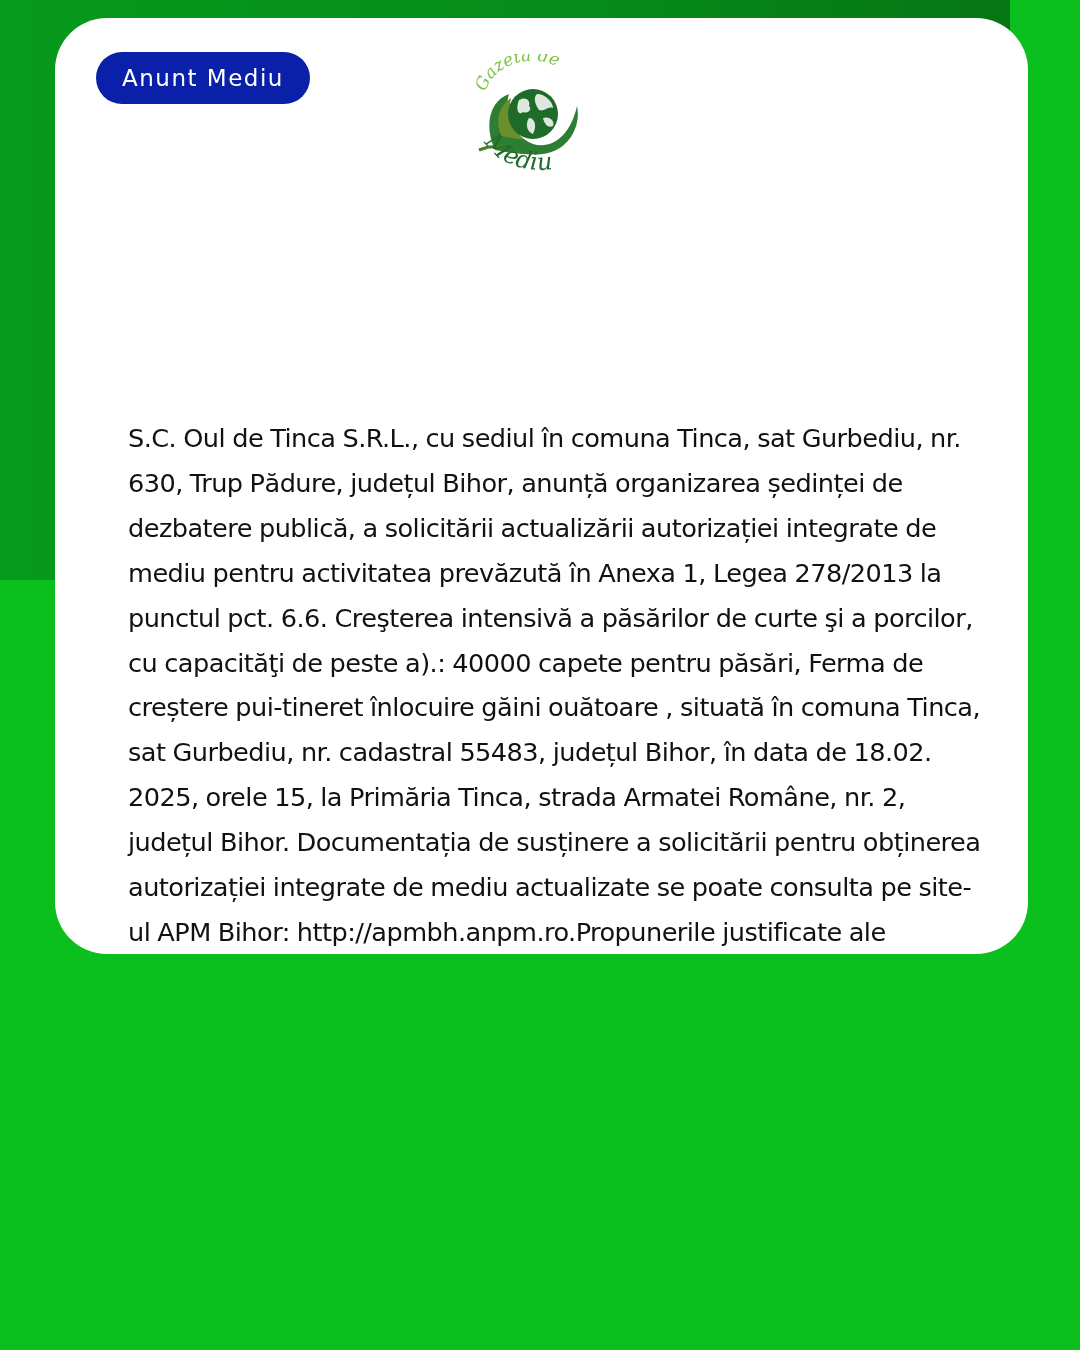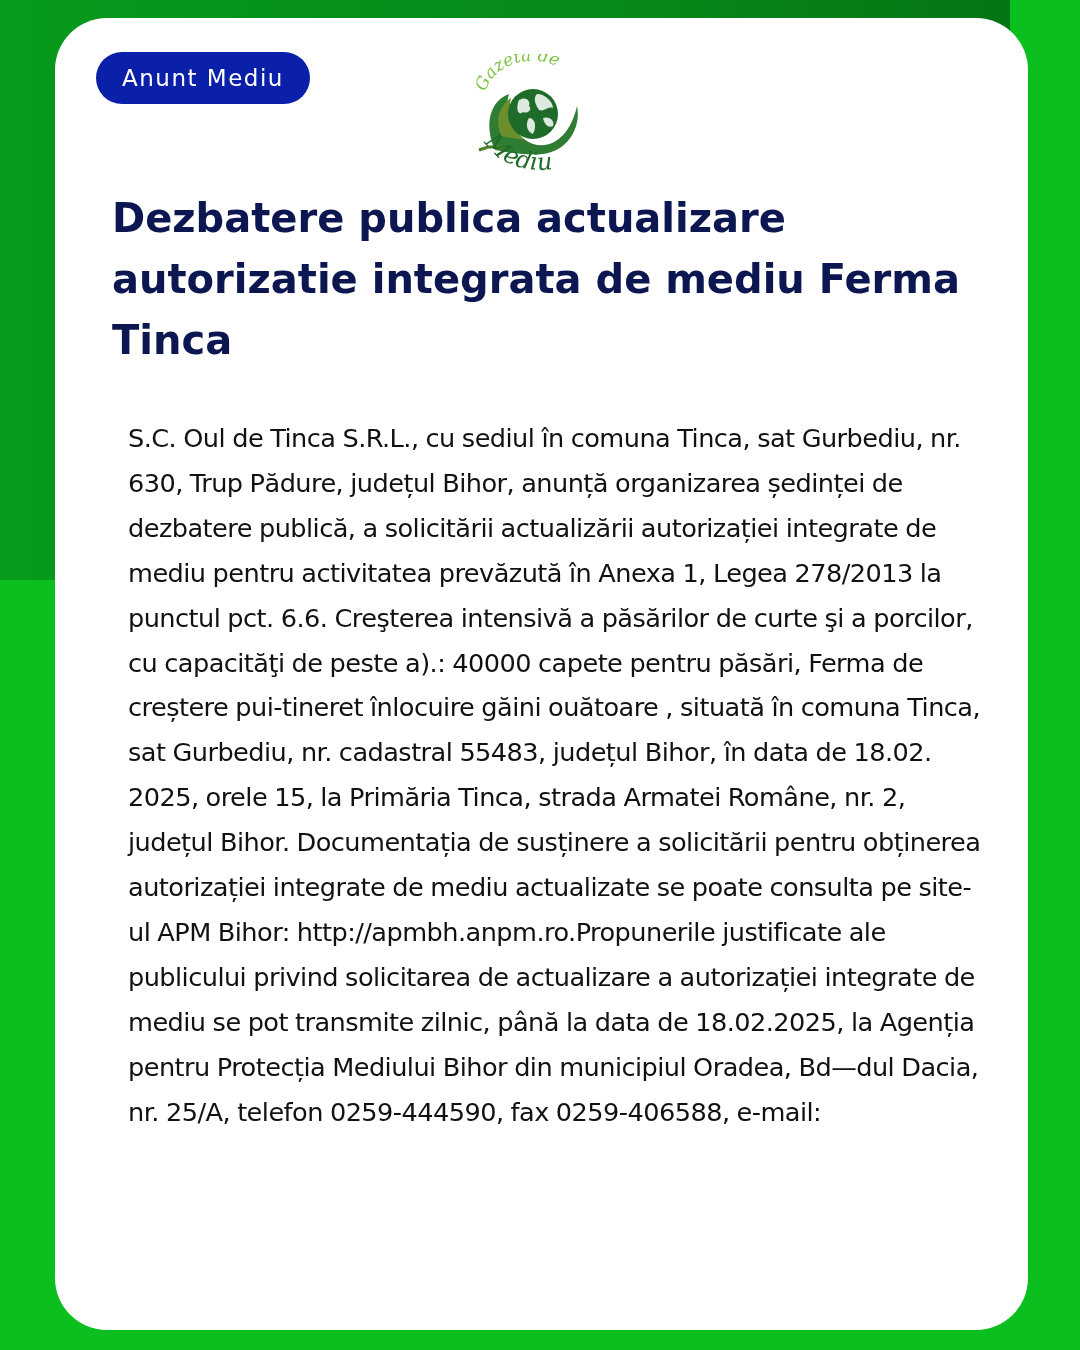--- a/index.html
+++ b/index.html
@@ -20,21 +20,21 @@
       top: 0;
       width: 1010px;
       height: 580px;
       background: linear-gradient(90deg, #079a1c 0%, #068a1a 60%, #067515 100%);
     }
     .card {
       position: absolute;
       left: 55px;
       top: 18px;
       width: 973px;
-      height: 1312px;
+      height: 936px;
       background: #ffffff;
       border-radius: 52px;
       overflow: hidden;
     }
     .badge {
       position: absolute;
       left: 41px;
       top: 34px;
       height: 52px;
       padding: 0 26px;
@@ -114,17 +114,16 @@
 
       <text font-family="DejaVu Serif, serif" font-size="17" fill="#7cc242" font-style="italic">
         <textPath href="#arcTop" startOffset="2">Gazeta de</textPath>
       </text>
       <text font-family="DejaVu Serif, serif" font-size="24" fill="#1e6b2a" font-style="italic">
         <textPath href="#arcBottom" startOffset="6">Mediu</textPath>
       </text>
     </svg>
   </div>
 
-  <h1 class="title">Dezbatere publica actualizare autorizatie integrata de mediu Ferma Tinca</h1>
 
   <p class="body-text">S.C. Oul de Tinca S.R.L., cu sediul în comuna Tinca, sat Gurbediu, nr. 630, Trup Pădure, județul Bihor, anunță organizarea ședinței de dezbatere publică, a solicitării actualizării autorizației integrate de mediu pentru activitatea prevăzută în Anexa 1, Legea 278/2013 la punctul pct. 6.6. Creşterea intensivă a păsărilor de curte şi a porcilor, cu capacităţi de peste a).: 40000 capete pentru păsări, Ferma de creștere pui-tineret înlocuire găini ouătoare , situată în comuna Tinca, sat Gurbediu, nr. cadastral 55483, județul Bihor, în data de 18.02. 2025, orele 15, la Primăria Tinca, strada Armatei Române, nr. 2, județul Bihor. Documentația de susținere a solicitării pentru obținerea autorizației integrate de mediu actualizate se poate consulta pe site-ul APM Bihor: http://apmbh.anpm.ro.Propunerile justificate ale publicului privind solicitarea de actualizare a autorizației integrate de mediu se pot transmite zilnic, până la data de 18.02.2025, la Agenția pentru Protecția Mediului Bihor din municipiul Oradea, Bd—dul Dacia, nr. 25/A, telefon 0259-444590, fax 0259-406588, e-mail:</p>
 
 </div>
 
 </body></html>

